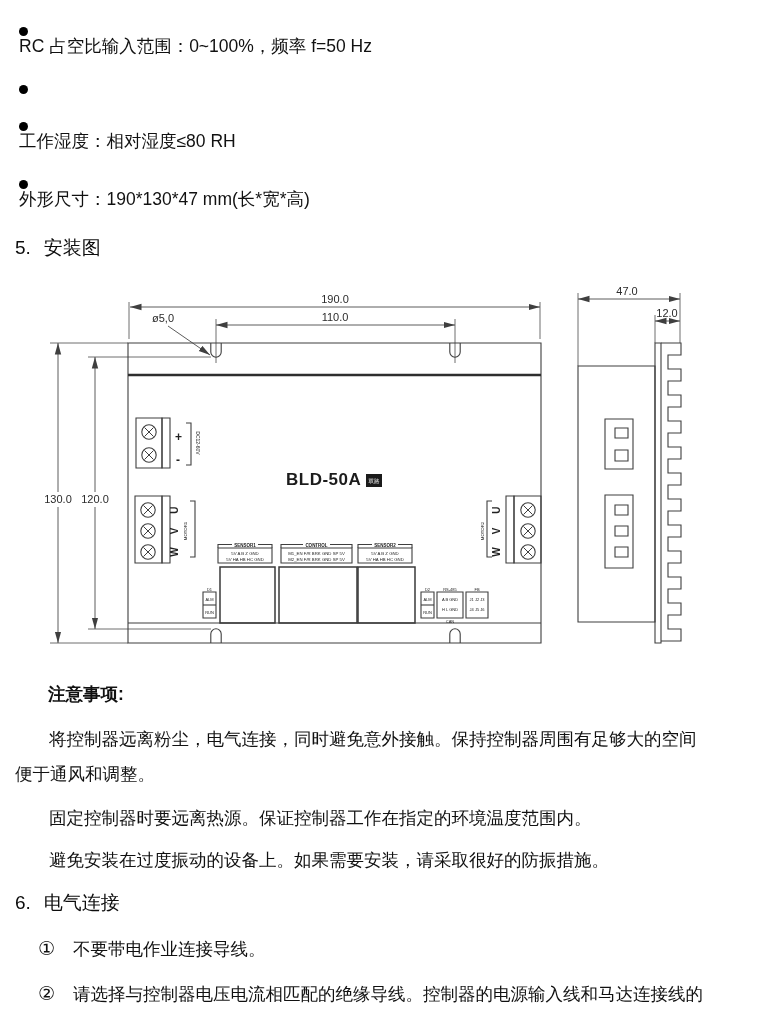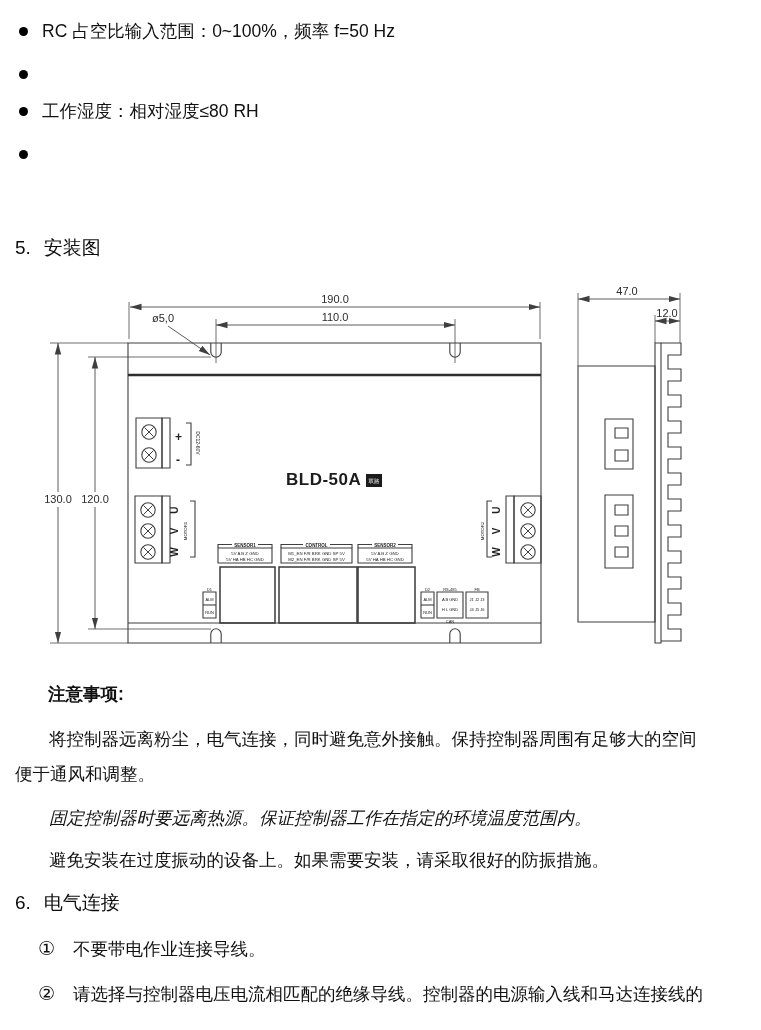--- a/index.html
+++ b/index.html
@@ -2,31 +2,31 @@
 <html><head>
 <meta charset="utf-8">
 <style>
   html,body{margin:0;padding:0;background:#fff;}
   .page{
     position:relative;width:761px;height:1030px;background:#ffffff;overflow:hidden;
     font-family:"Liberation Sans","DejaVu Sans",sans-serif;color:#111;
   }
   
   .specs{position:absolute;top:21px;left:19px;margin:0;padding:0;list-style:none;}
-  .specs li{display:flex;align-items:flex-start;margin:0 0 22px 0;font-size:17.5px;line-height:21px;}
+  .specs li{display:flex;align-items:flex-start;margin:0 0 22px 0;font-size:17.5px;line-height:21px;flex-direction:column;}
   .dot{flex:0 0 auto;width:9px;height:9px;border-radius:50%;background:#000;margin:6px 14px 0 0;}
   
   .heading{position:absolute;left:15px;display:flex;gap:13px;font-size:19px;line-height:22px;color:#0d0d0d;}
   .h5{top:237px;}
   .h6{top:892px;}
   
   .notes-heading{position:absolute;top:684px;left:48px;font-size:17.5px;line-height:21px;font-weight:bold;}
   .para{position:absolute;left:15px;width:690px;margin:0;font-size:17.5px;line-height:35px;text-indent:34px;}
   .p1{top:722px;}
-  .p2{top:801px;font-style:italic;}
+  .p2{top:801px;}
   .p3{top:843px;}
   
   .enum-item{position:absolute;left:38px;display:flex;align-items:flex-start;font-size:17.5px;line-height:22px;width:700px;}
   .enum-marker{flex:0 0 auto;font-size:19px;line-height:22px;margin-right:18px;}
   .e1{top:938px;}
   .e2{top:983px;}
   
   .diagram{position:absolute;top:275px;left:0;}
   .diagram *{vector-effect:non-scaling-stroke;}
   .ln{stroke:#3f3f3f;stroke-width:1.1;fill:none;}
@@ -52,20 +52,21 @@
       </li>
     <li>
         <span class="dot"></span>
       </li>
     <li>
         <span class="dot"></span>
         <span>工作湿度：相对湿度≤80 RH</span>
       </li>
     <li>
         <span class="dot"></span>
+        <span>外形尺寸：190*130*47 mm(长*宽*高)</span>
       </li>
   </ul>
 
   <div class="heading h5">
     <span>5.</span>
     <span>安装图</span>
   </div>
 
   <svg class="diagram" width="761" height="390" viewBox="0 0 761 390" xmlns="http://www.w3.org/2000/svg">
     <defs>

